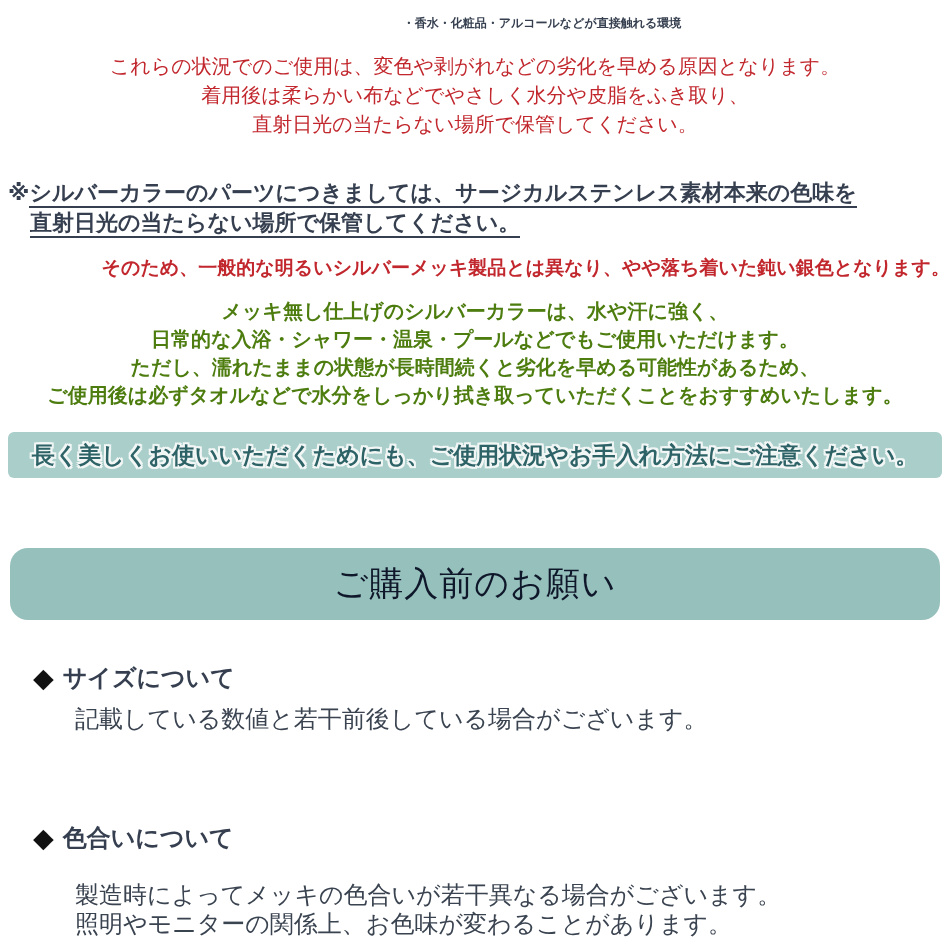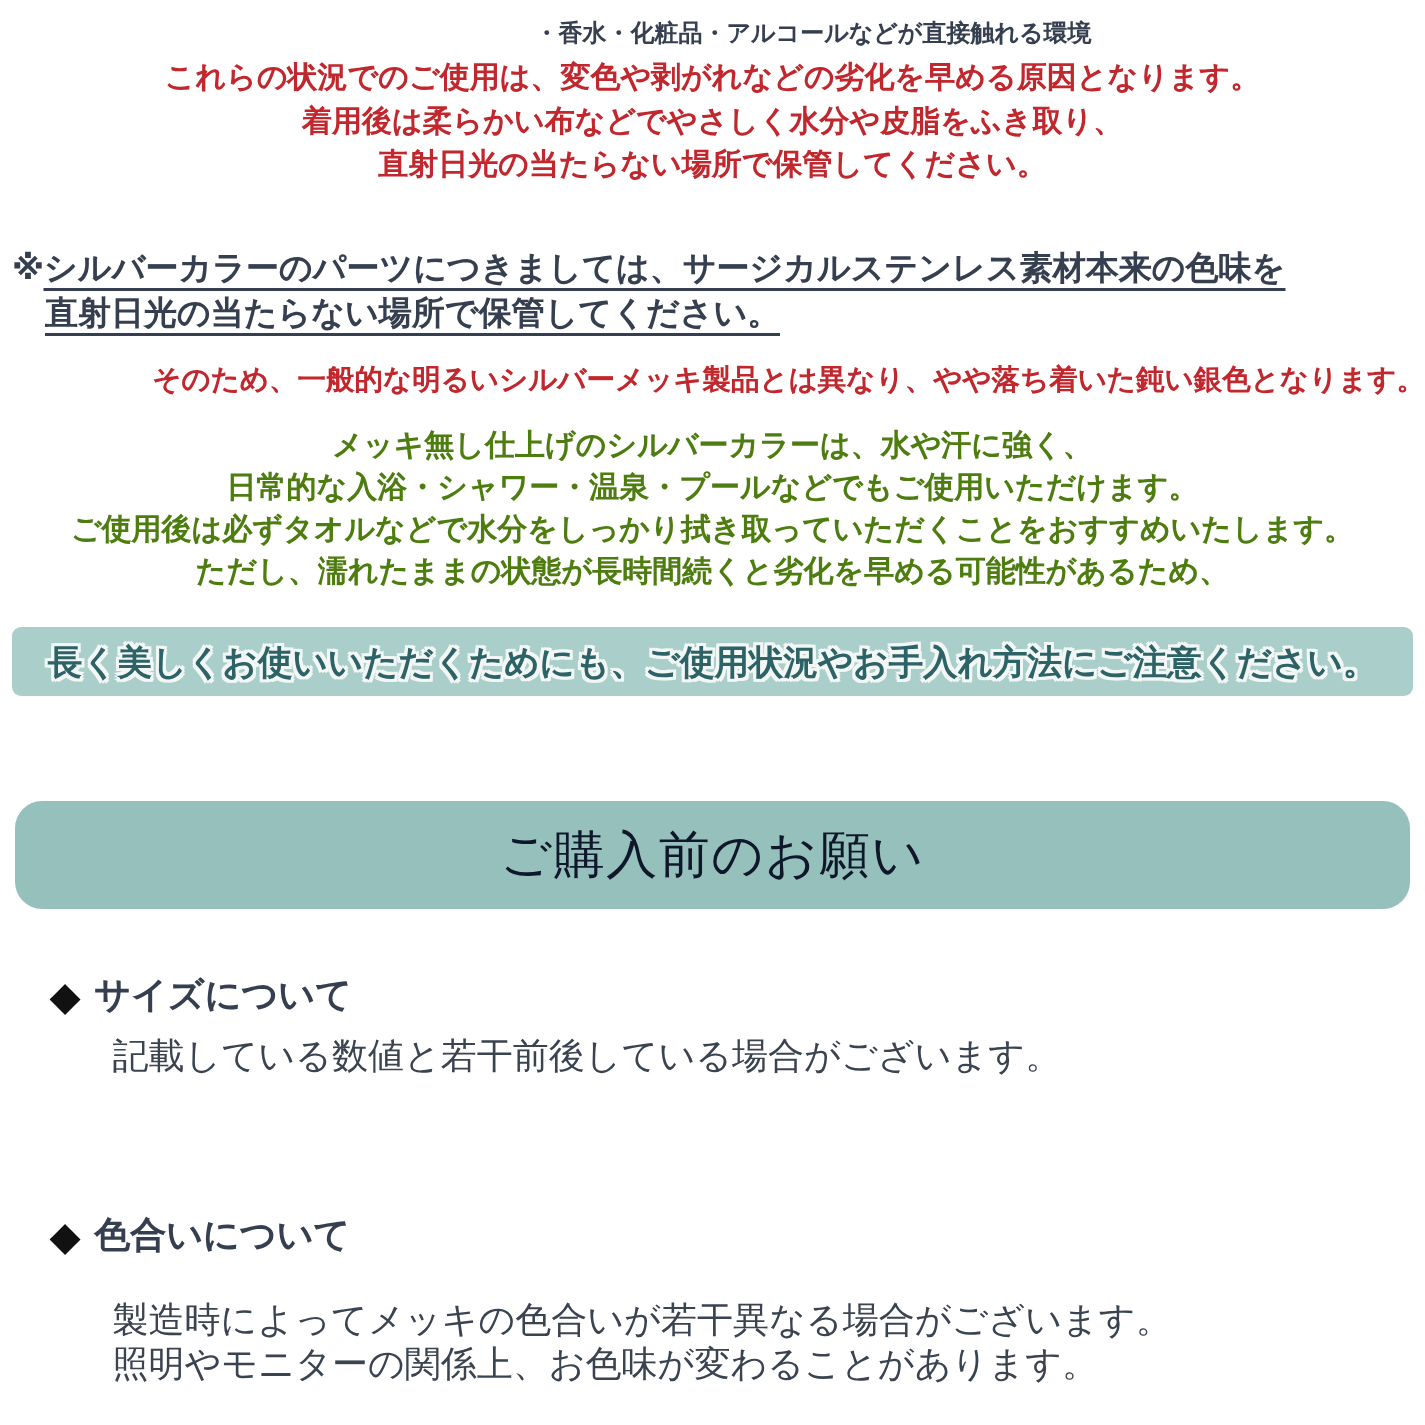--- a/index.html
+++ b/index.html
@@ -18,32 +18,32 @@
     position: relative;
     width: 950px;
     height: 950px;
   }
 
   
   .top-line {
     margin-top: 8px;
     padding-left: 134px;      
     text-align: center;
-    font-size: 16px;
+    font-size: 12px;
     font-weight: bold;
     line-height: 30px;
     color: #353f4f;
   }
 
   
   .warning-block {
-    margin-top: 0;
+    margin-top: 14px;
     text-align: center;
     font-size: 20px;
-    font-weight: bold;
+    font-weight: normal;
     line-height: 29px;
     color: #c1272d;
   }
 
   
   .silver-note {
     margin-top: 39px;
     margin-left: 8px;
     font-size: 22px;
     font-weight: bold;
@@ -160,22 +160,22 @@
   <div class="silver-note">
     <div class="line1"><span>※</span><span class="u">シルバーカラーのパーツにつきましては、サージカルステンレス素材本来の色味を</span></div>
     <div class="line2"><span class="u">直射日光の当たらない場所で保管してください。</span></div>
   </div>
 
   <div class="red-caption">そのため、一般的な明るいシルバーメッキ製品とは異なり、やや落ち着いた鈍い銀色となります。</div>
 
   <div class="care-block">
     <div>メッキ無し仕上げのシルバーカラーは、水や汗に強く、</div>
     <div>日常的な入浴・シャワー・温泉・プールなどでもご使用いただけます。</div>
+    <div>ただし、濡れたままの状態が長時間続くと劣化を早める可能性があるため、</div>
     <div>ご使用後は必ずタオルなどで水分をしっかり拭き取っていただくことをおすすめいたします。</div>
-    <div>ただし、濡れたままの状態が長時間続くと劣化を早める可能性があるため、</div>
   </div>
 
   <div class="notice-banner">
     <span class="banner-text">長く美しくお使いいただくためにも、ご使用状況やお手入れ方法にご注意ください。</span>
   </div>
 
   <div class="purchase-header">
     <span class="header-text">ご購入前のお願い</span>
   </div>
 

